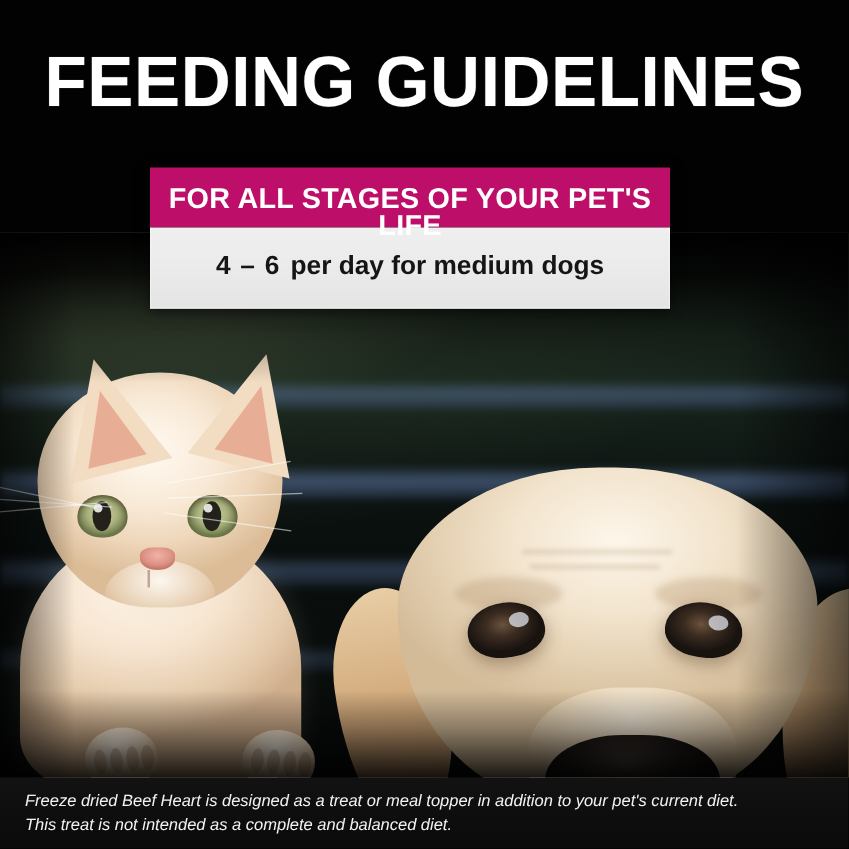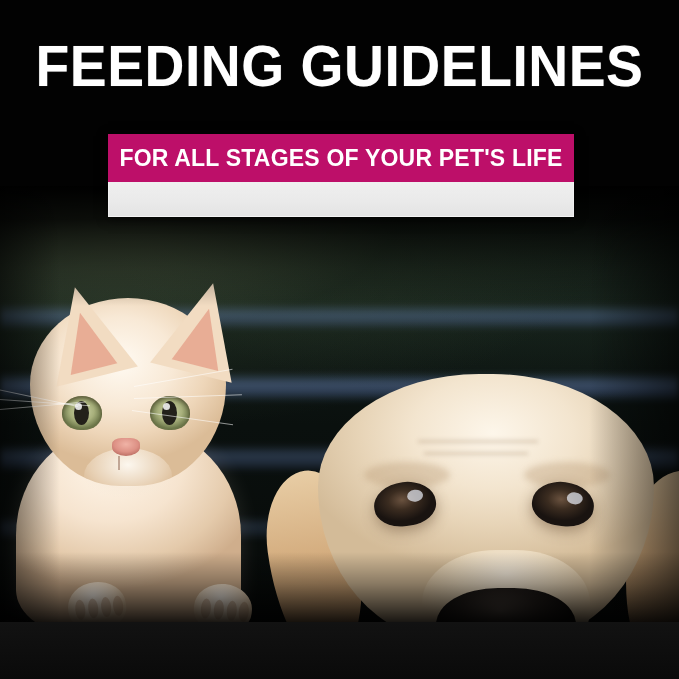--- a/index.html
+++ b/index.html
@@ -285,23 +285,23 @@
     font-size: 57px;
     line-height: 60px;
     letter-spacing: 0.5px;
     transform: scaleX(0.97);
     text-shadow: 0 0 1px rgba(255,255,255,0.35);
   }
 
   
   .card {
     position: absolute;
-    left: 108px;
+    left: 120px;
     top: 134px;
-    width: 466px;
+    width: 416px;
     box-shadow: 0 2px 10px rgba(0,0,0,0.55);
   }
   .card-header {
     background: #bd0f69;
     color: #ffffff;
     text-align: center;
     font-weight: bold;
     font-size: 23px;
     letter-spacing: 0.2px;
     padding: 13px 8px 13px 8px;
@@ -428,21 +428,26 @@
     <div class="fade-bottom"></div>
     <div class="fade-left"></div>
     <div class="fade-right"></div>
   </div>
 
   <div class="headline">FEEDING GUIDELINES</div>
 
   <div class="card">
     <div class="card-header">FOR ALL STAGES OF YOUR PET'S LIFE</div>
     <div class="card-body">
+      <div class="guide-line">
+        <span class="rng">4 – 6</span><span>per day for medium dogs</span>
+      </div>
     </div>
   </div>
 
   <div class="footer">
     <div class="footer-text">
+      <div>Freeze dried Beef Heart is designed as a treat or meal topper in addition to your pet's current diet.</div>
+      <div>This treat is not intended as a complete and balanced diet.</div>
     </div>
   </div>
 
 </div>
 
 </body></html>

